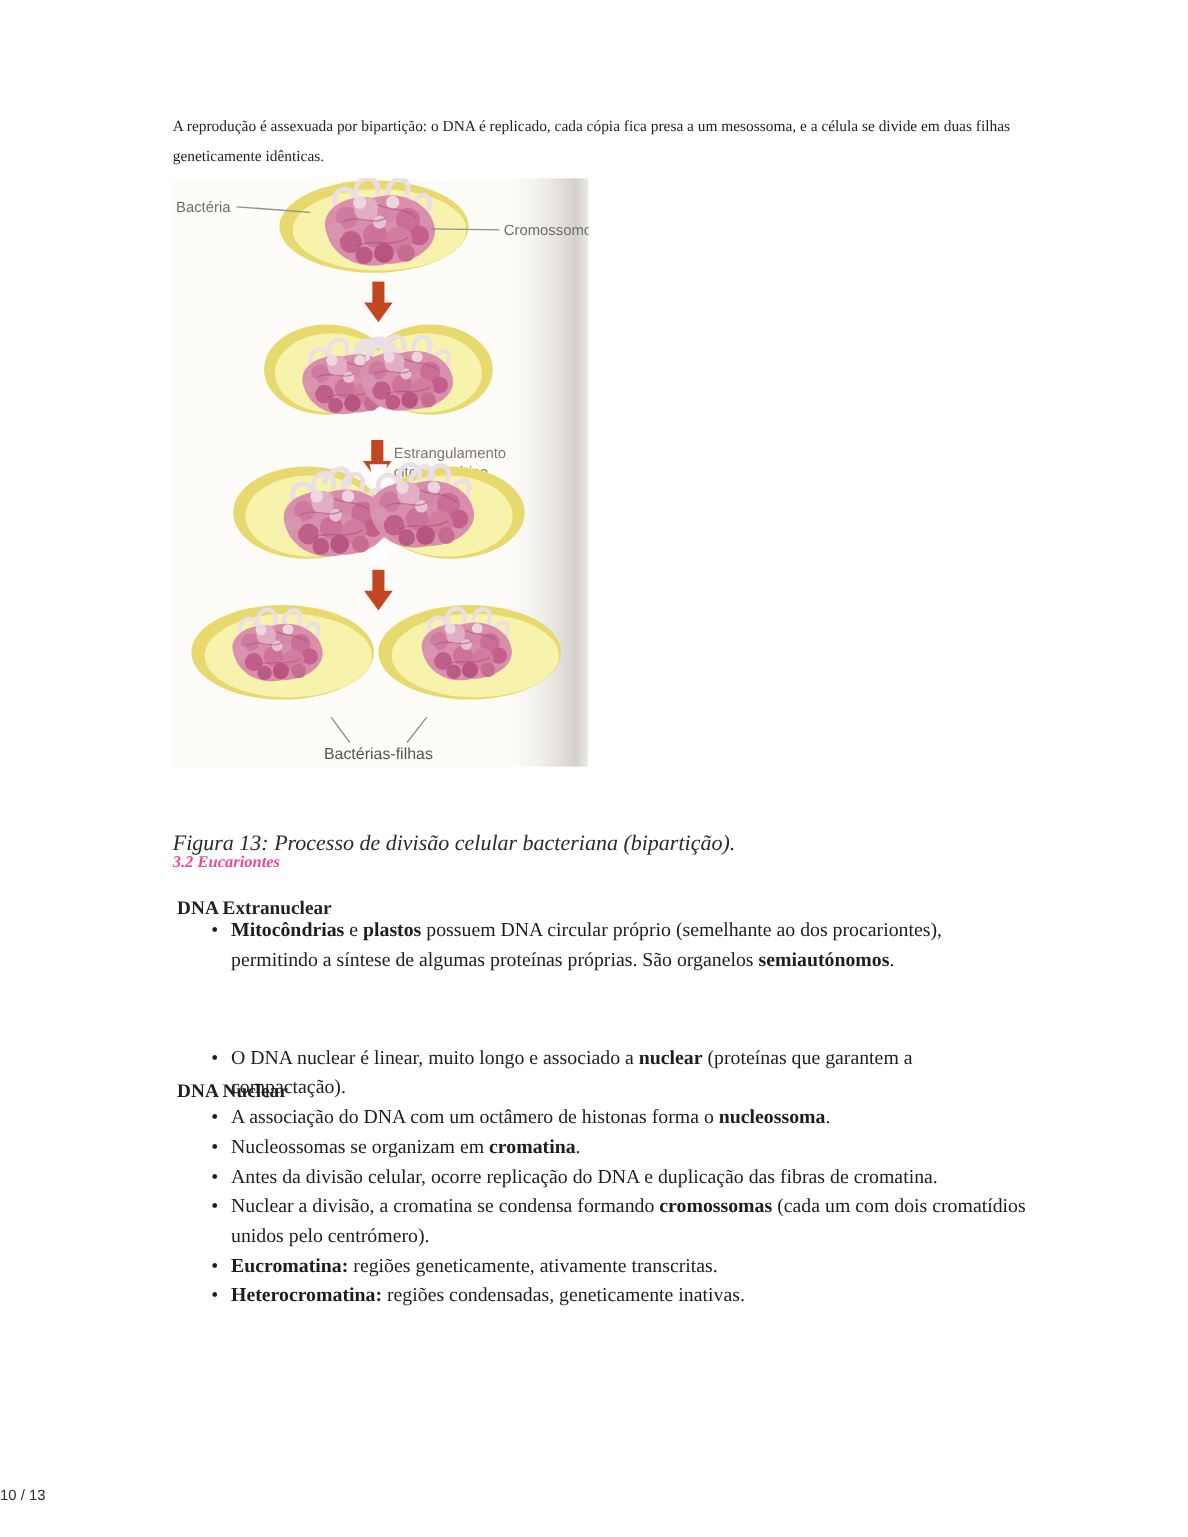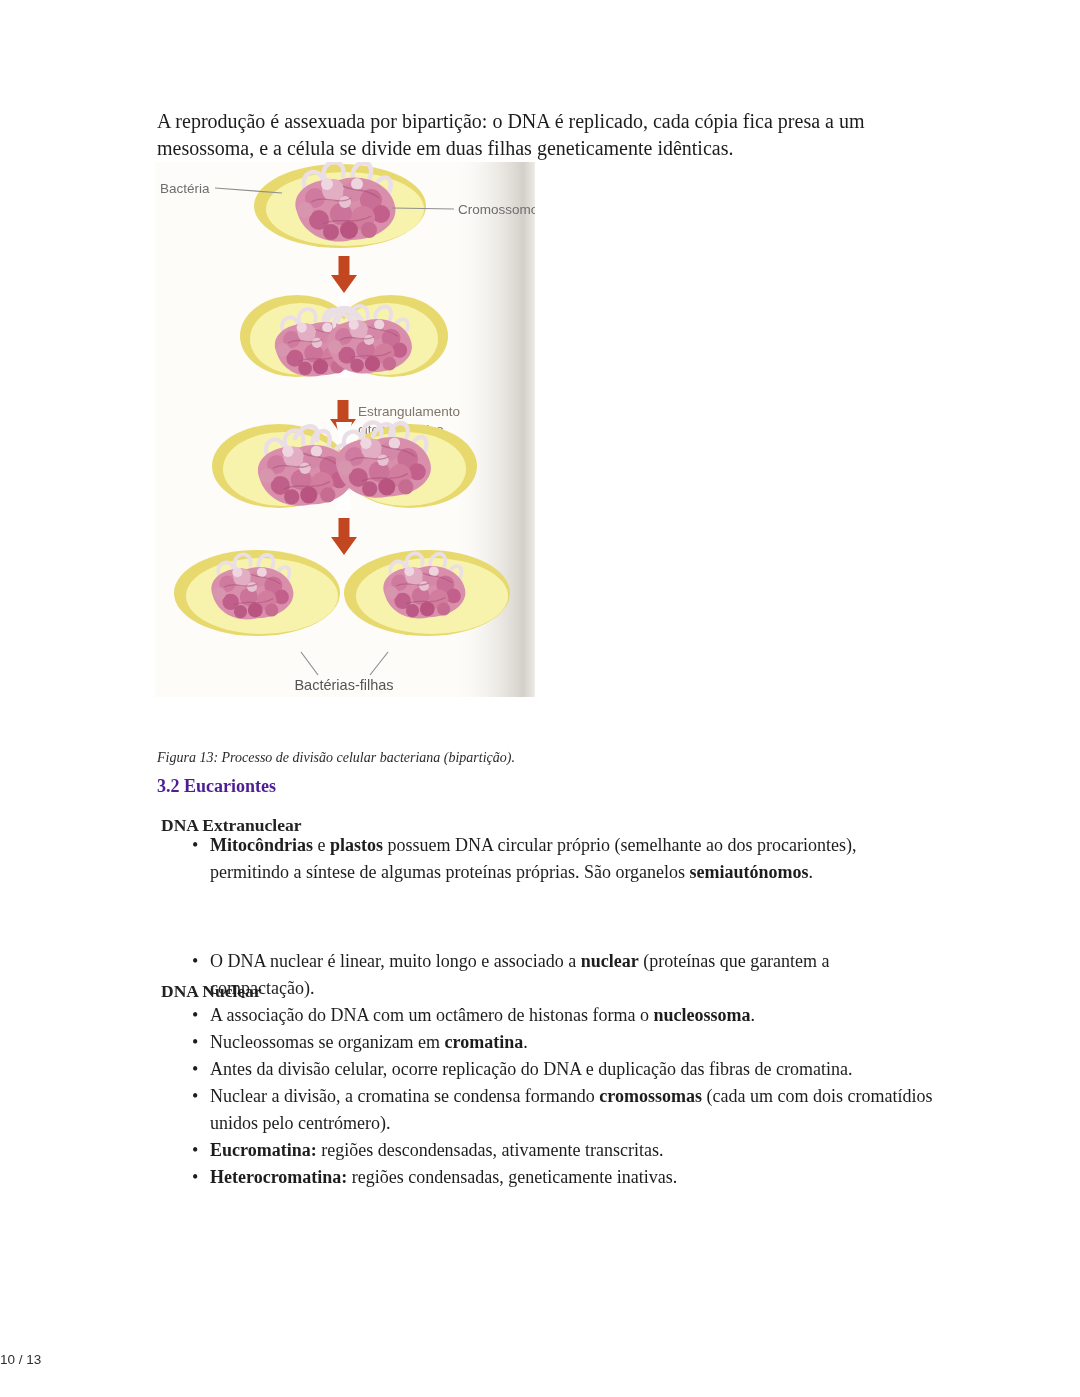--- a/index.html
+++ b/index.html
@@ -2,34 +2,34 @@
 <html><head>
 <meta charset="utf-8">
 <style>
   html,body { margin:0; padding:0; background:#ffffff; }
   .page {
     position:relative; width:1080px; height:1397px; background:#ffffff;
     font-family:"Liberation Serif", serif; color:#1d1d1d; overflow:hidden;
   }
   .intro {
     position:absolute; left:157px; top:88px; width:772px;
-    font-size:20px; line-height:27px;
+    font-size:14px; line-height:27px;
   }
   .figure-wrap { position:absolute; left:155px; top:162px; width:380px; height:535px; filter:blur(.25px); }
   .figure-wrap svg { display:block; }
   .fig-label { font-family:"Liberation Sans", sans-serif; }
   .strand { stroke:#eadfe6; stroke-width:4.5; fill:none; stroke-linecap:round; }
   .fig-line { stroke:#8f8f8f; stroke-width:1.2; }
   .caption {
     position:absolute; left:157px; top:736px; width:772px;
-    font-size:14px; font-style:italic; color:#2a2a2a;
+    font-size:20px; font-style:italic; color:#2a2a2a;
   }
   .section-heading {
     position:absolute; left:157px; top:776px; margin:0;
-    font-size:18px; font-weight:700; color:#4c1d95;
+    font-size:15px; font-weight:700; color:#ec4899;font-style:italic;
   }
   .sub-heading {
     position:absolute; left:157px; margin:4px;
     font-size:17.5px; font-weight:700; color:#222;
   }
   .sub1-heading { top:811px; }
   .sub2-heading { top:977px; }
   ul.bullets { list-style:none; margin:0; padding:0; position:absolute; left:157px; width:778px; }
   .sub1-list { top:832px; }
   .sub2-list { top:948px; }
@@ -181,21 +181,21 @@
       <li>
         <span class="dot">•</span>
         <span class="li-content"><span>Antes da divisão celular, ocorre replicação do DNA e duplicação das fibras de cromatina.</span></span>
       </li>
       <li>
         <span class="dot">•</span>
         <span class="li-content"><span>Nuclear a divisão, a cromatina se condensa formando </span><b>cromossomas</b><span> (cada um com dois cromatídios unidos pelo centrómero).</span></span>
       </li>
       <li>
         <span class="dot">•</span>
-        <span class="li-content"><b>Eucromatina:</b><span> regiões descondensadas, ativamente transcritas.</span></span>
+        <span class="li-content"><b>Eucromatina:</b><span> regiões geneticamente, ativamente transcritas.</span></span>
       </li>
       <li>
         <span class="dot">•</span>
         <span class="li-content"><b>Heterocromatina:</b><span> regiões condensadas, geneticamente inativas.</span></span>
       </li>
     </ul>
 
   <div class="footer">10 / 13</div>
 
 </div>

